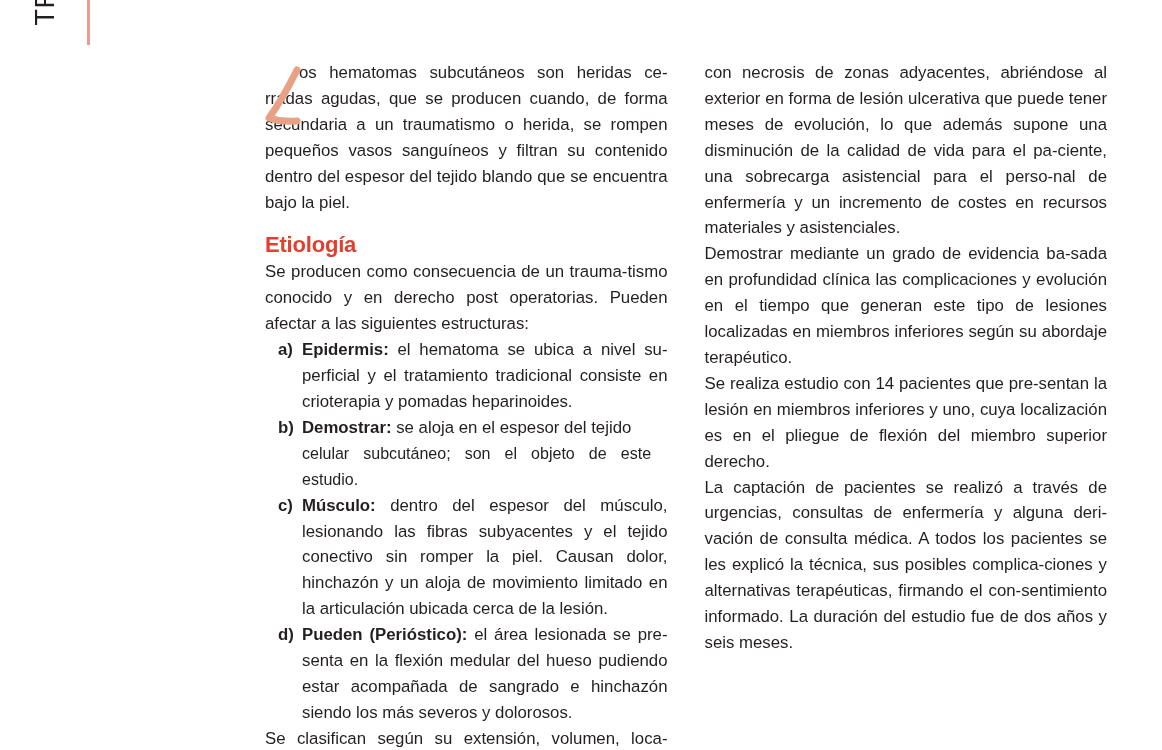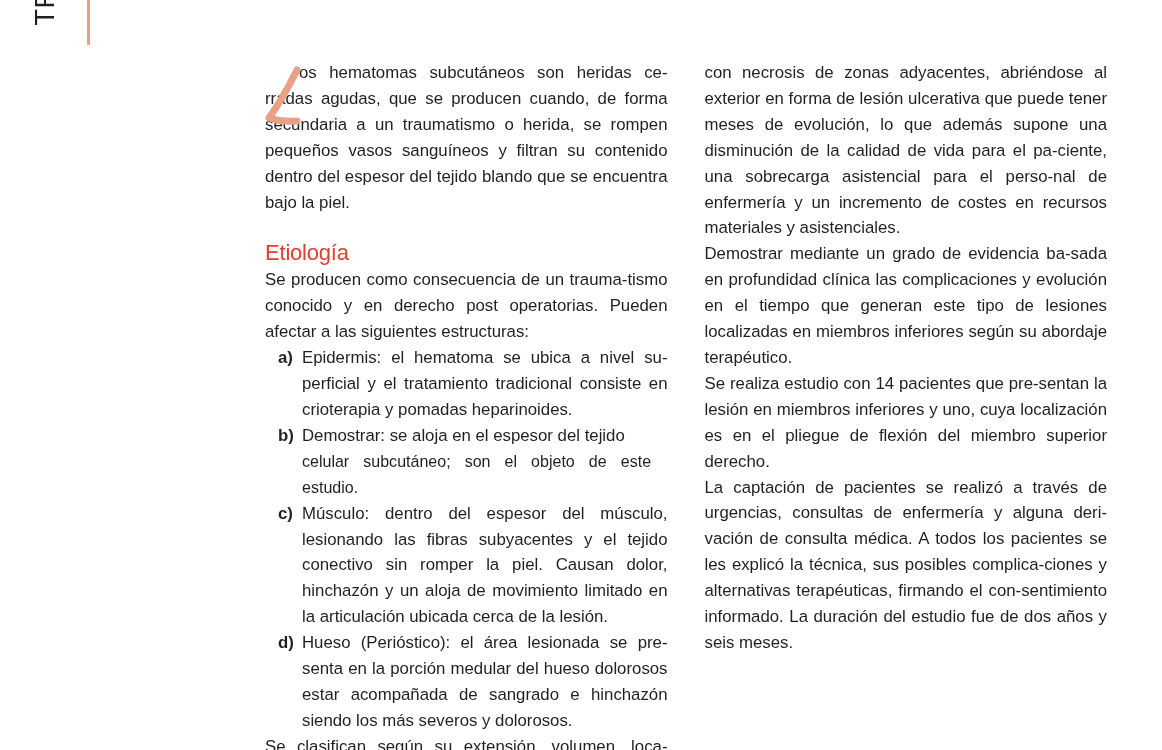--- a/index.html
+++ b/index.html
@@ -76,25 +76,25 @@
     hyphens: manual;
     color: #231f20;
   }
   .body-text.last-line-left {
     text-align-last: left;
   }
 
   h2.section-heading {
     font-family: "Liberation Sans", sans-serif;
     font-size: 22px;
-    font-weight: normal;
+    font-weight: bold;
     line-height: 26px;
     color: #e0402f;
     letter-spacing: -0.2px;
-    margin-top: 25px;
+    margin-top: 17px;
     margin-bottom: 1px;
   }
 
   
   .lettered-list {
     list-style: none;
     margin: 0;
     padding: 0;
   }
   .list-item {
@@ -106,21 +106,21 @@
     text-align-last: left;
     color: #231f20;
   }
   .list-marker {
     position: absolute;
     left: 13px;
     top: 0;
     font-weight: bold;
   }
   .lead-term {
-    font-weight: normal;
+    font-weight: bold;
   }
   .condensed {
     display: inline-block;
     transform: scaleX(0.955);
     transform-origin: left center;
   }
 
   
   #dropcap {
     position: absolute;
@@ -164,21 +164,21 @@
 
       <li class="list-item">
         <span class="list-marker">b)</span><span class="lead-term">Demostrar:</span> <span>se aloja en el espesor del tejido</span><br><span class="condensed">celular subcutáneo; son el objeto de este estudio.</span>
       </li>
 
       <li class="list-item">
         <span class="list-marker">c)</span><span class="lead-term">Músculo:</span> <span>dentro del espesor del músculo, lesionando las fibras subyacentes y el tejido conectivo sin romper la piel. Causan dolor, hinchazón y un aloja de movimiento limitado en la articulación ubicada cerca de la lesión.</span>
       </li>
 
       <li class="list-item">
-        <span class="list-marker">d)</span><span class="lead-term">Hueso (Perióstico):</span> <span>el área lesionada se pre-senta en la porción medular del hueso dolorosos estar acompañada de sangrado e hinchazón siendo los más severos y dolorosos.</span>
+        <span class="list-marker">d)</span><span class="lead-term">Pueden (Perióstico):</span> <span>el área lesionada se pre-senta en la flexión medular del hueso pudiendo estar acompañada de sangrado e hinchazón siendo los más severos y dolorosos.</span>
       </li>
 
     </ul>
 
     <p class="body-text">Se clasifican según su extensión, volumen, loca-lización regional, planos de profundidad y evolu-ción. Según mi experiencia clínica en los que</p>
 
   </div>
 
   <div class="column">
 

